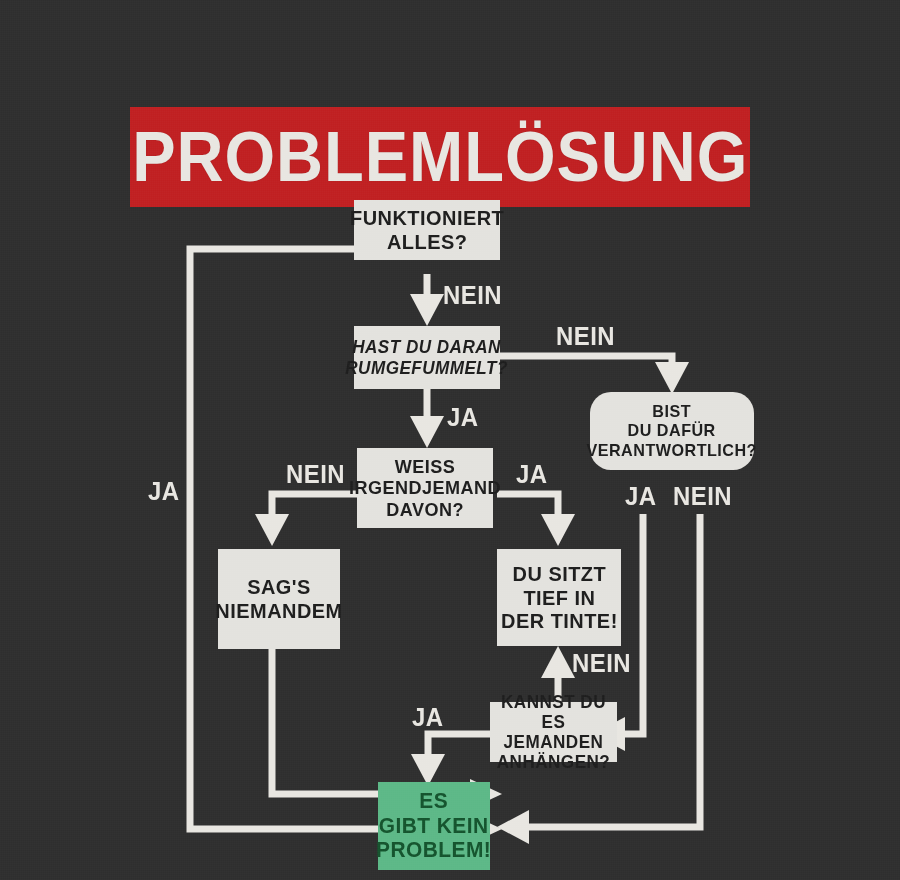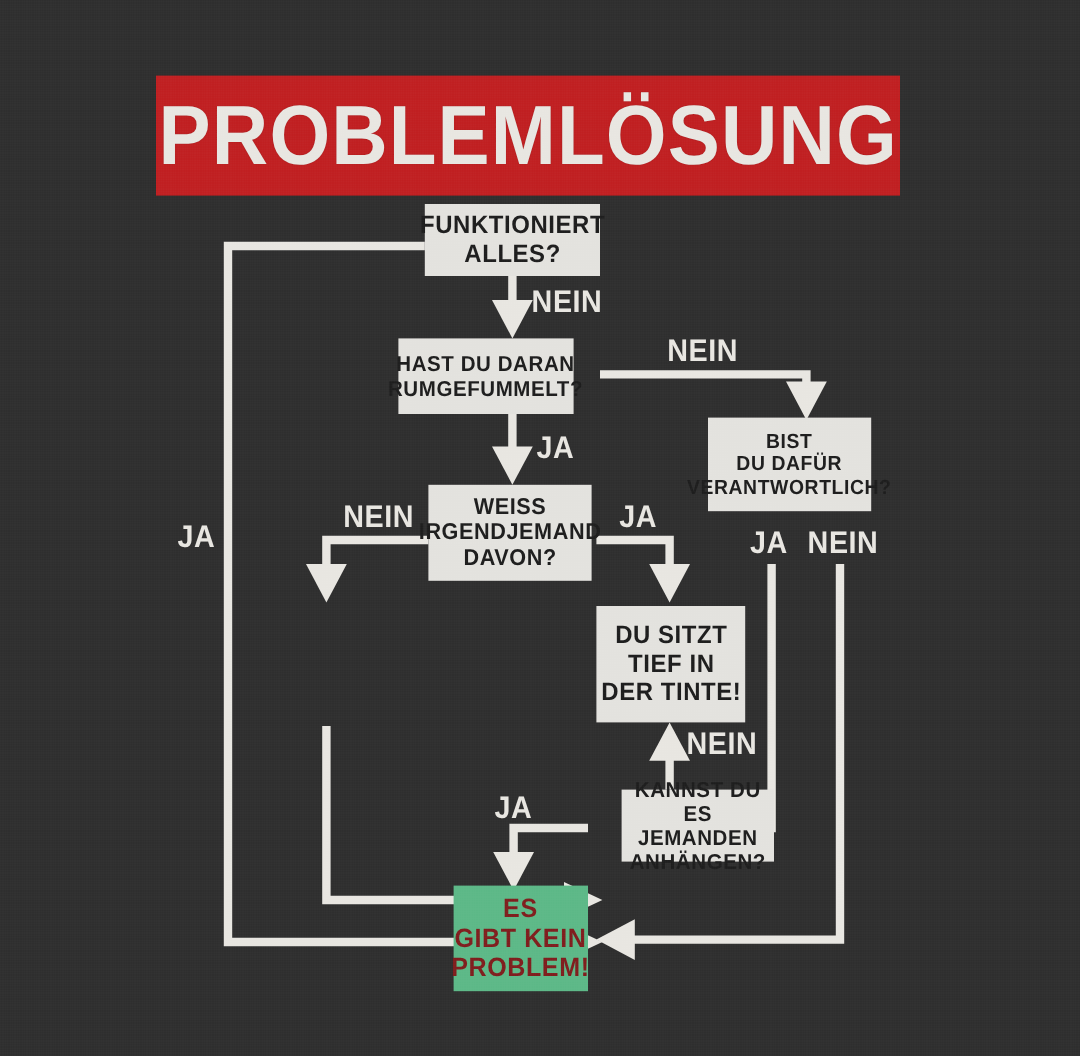--- a/index.html
+++ b/index.html
@@ -14,21 +14,21 @@
   
   #noise{
     position:absolute;inset:0;
     pointer-events:none;
     opacity:.35;
     background-image:
       repeating-linear-gradient(0deg, rgba(255,255,255,.035) 0px, rgba(255,255,255,.035) 1px, rgba(0,0,0,0) 1px, rgba(0,0,0,0) 2px),
       repeating-linear-gradient(90deg, rgba(255,255,255,.03) 0px, rgba(255,255,255,.03) 1px, rgba(0,0,0,0) 1px, rgba(0,0,0,0) 2px);
     z-index:5;
   }
-  #stage{position:absolute;inset:0;}
+  #stage{position:absolute;inset:0;margin-top:44px;}
 
   
   #banner{
     position:absolute;
     left:130px;top:63px;width:620px;height:100px;
     background:#c01f21;
     display:flex;align-items:center;justify-content:center;
     z-index:3;
   }
   #banner .txt{
@@ -50,21 +50,21 @@
     color:#1d1d1d;
     display:flex;align-items:center;justify-content:center;
     text-align:center;
     font-weight:700;
     letter-spacing:.5px;
     line-height:1.12;
     z-index:3;
     box-shadow:0 0 0 0 rgba(0,0,0,0);
   }
   .box span{display:block;transform:scaleX(.95);}
-  .box.green{background:#5cb887;color:#7f1d1d;justify-content:center;}
+  .box.green{background:#5cb887;color:#14532d;justify-content:center;}
 
   
   .lbl{
     position:absolute;
     color:#e8e6e1;
     font-weight:700;
     font-size:26px;
     letter-spacing:.5px;
     z-index:4;
     white-space:nowrap;
@@ -114,60 +114,66 @@
     <polygon points="558,602 541,634 575,634"></polygon>
 
     <path d="M490,690 L428,690 L428,718"></path>
     <polygon points="428,742 411,710 445,710"></polygon>
   </svg>
 
   <div id="banner">
     <div class="txt">PROBLEMLÖSUNG</div>
   </div>
 
-  <div class="box" style="left:354px;top:170px;width:146px;height:60px;font-size:21px;">
+  <div class="box" style="left:354px;top:156px;width:146px;height:60px;font-size:21px;">
     <div>
       <span>FUNKTIONIERT</span>
       <span>ALLES?</span>
     </div>
   </div>
 
-  <div class="box" style="left:332px;top:282px;width:146px;height:63px;font-size:18px;">
+  <div class="box" style="left:354px;top:282px;width:146px;height:63px;font-size:18px;font-style:italic;">
     <div>
       <span>HAST DU DARAN</span>
       <span>RUMGEFUMMELT?</span>
     </div>
   </div>
 
-  <div class="box" style="left:590px;top:348px;width:136px;height:78px;font-size:17px;">
+  <div class="box" style="left:590px;top:348px;width:164px;height:78px;font-size:17px;border-radius:21px;">
     <div>
       <span>BIST</span>
       <span>DU DAFÜR</span>
       <span>VERANTWORTLICH?</span>
     </div>
   </div>
 
   <div class="box" style="left:357px;top:404px;width:136px;height:80px;font-size:19px;">
     <div>
       <span>WEISS</span>
       <span>IRGENDJEMAND</span>
       <span>DAVON?</span>
     </div>
   </div>
 
+  <div class="box" style="left:218px;top:505px;width:122px;height:100px;font-size:21px;">
+    <div>
+      <span>SAG'S</span>
+      <span>NIEMANDEM</span>
+    </div>
+  </div>
 
   <div class="box" style="left:497px;top:505px;width:124px;height:97px;font-size:21px;">
     <div>
       <span>DU SITZT</span>
       <span>TIEF IN</span>
       <span>DER TINTE!</span>
     </div>
   </div>
 
-  <div class="box" style="left:518px;top:658px;width:127px;height:60px;font-size:18px;">
+  <div class="box" style="left:490px;top:658px;width:127px;height:60px;font-size:18px;">
     <div>
       <span>KANNST DU</span>
       <span>ES JEMANDEN</span>
       <span>ANHÄNGEN?</span>
     </div>
   </div>
 
   <div class="box green" style="left:378px;top:738px;width:112px;height:88px;font-size:22px;">
     <div>
       <span>ES</span>

